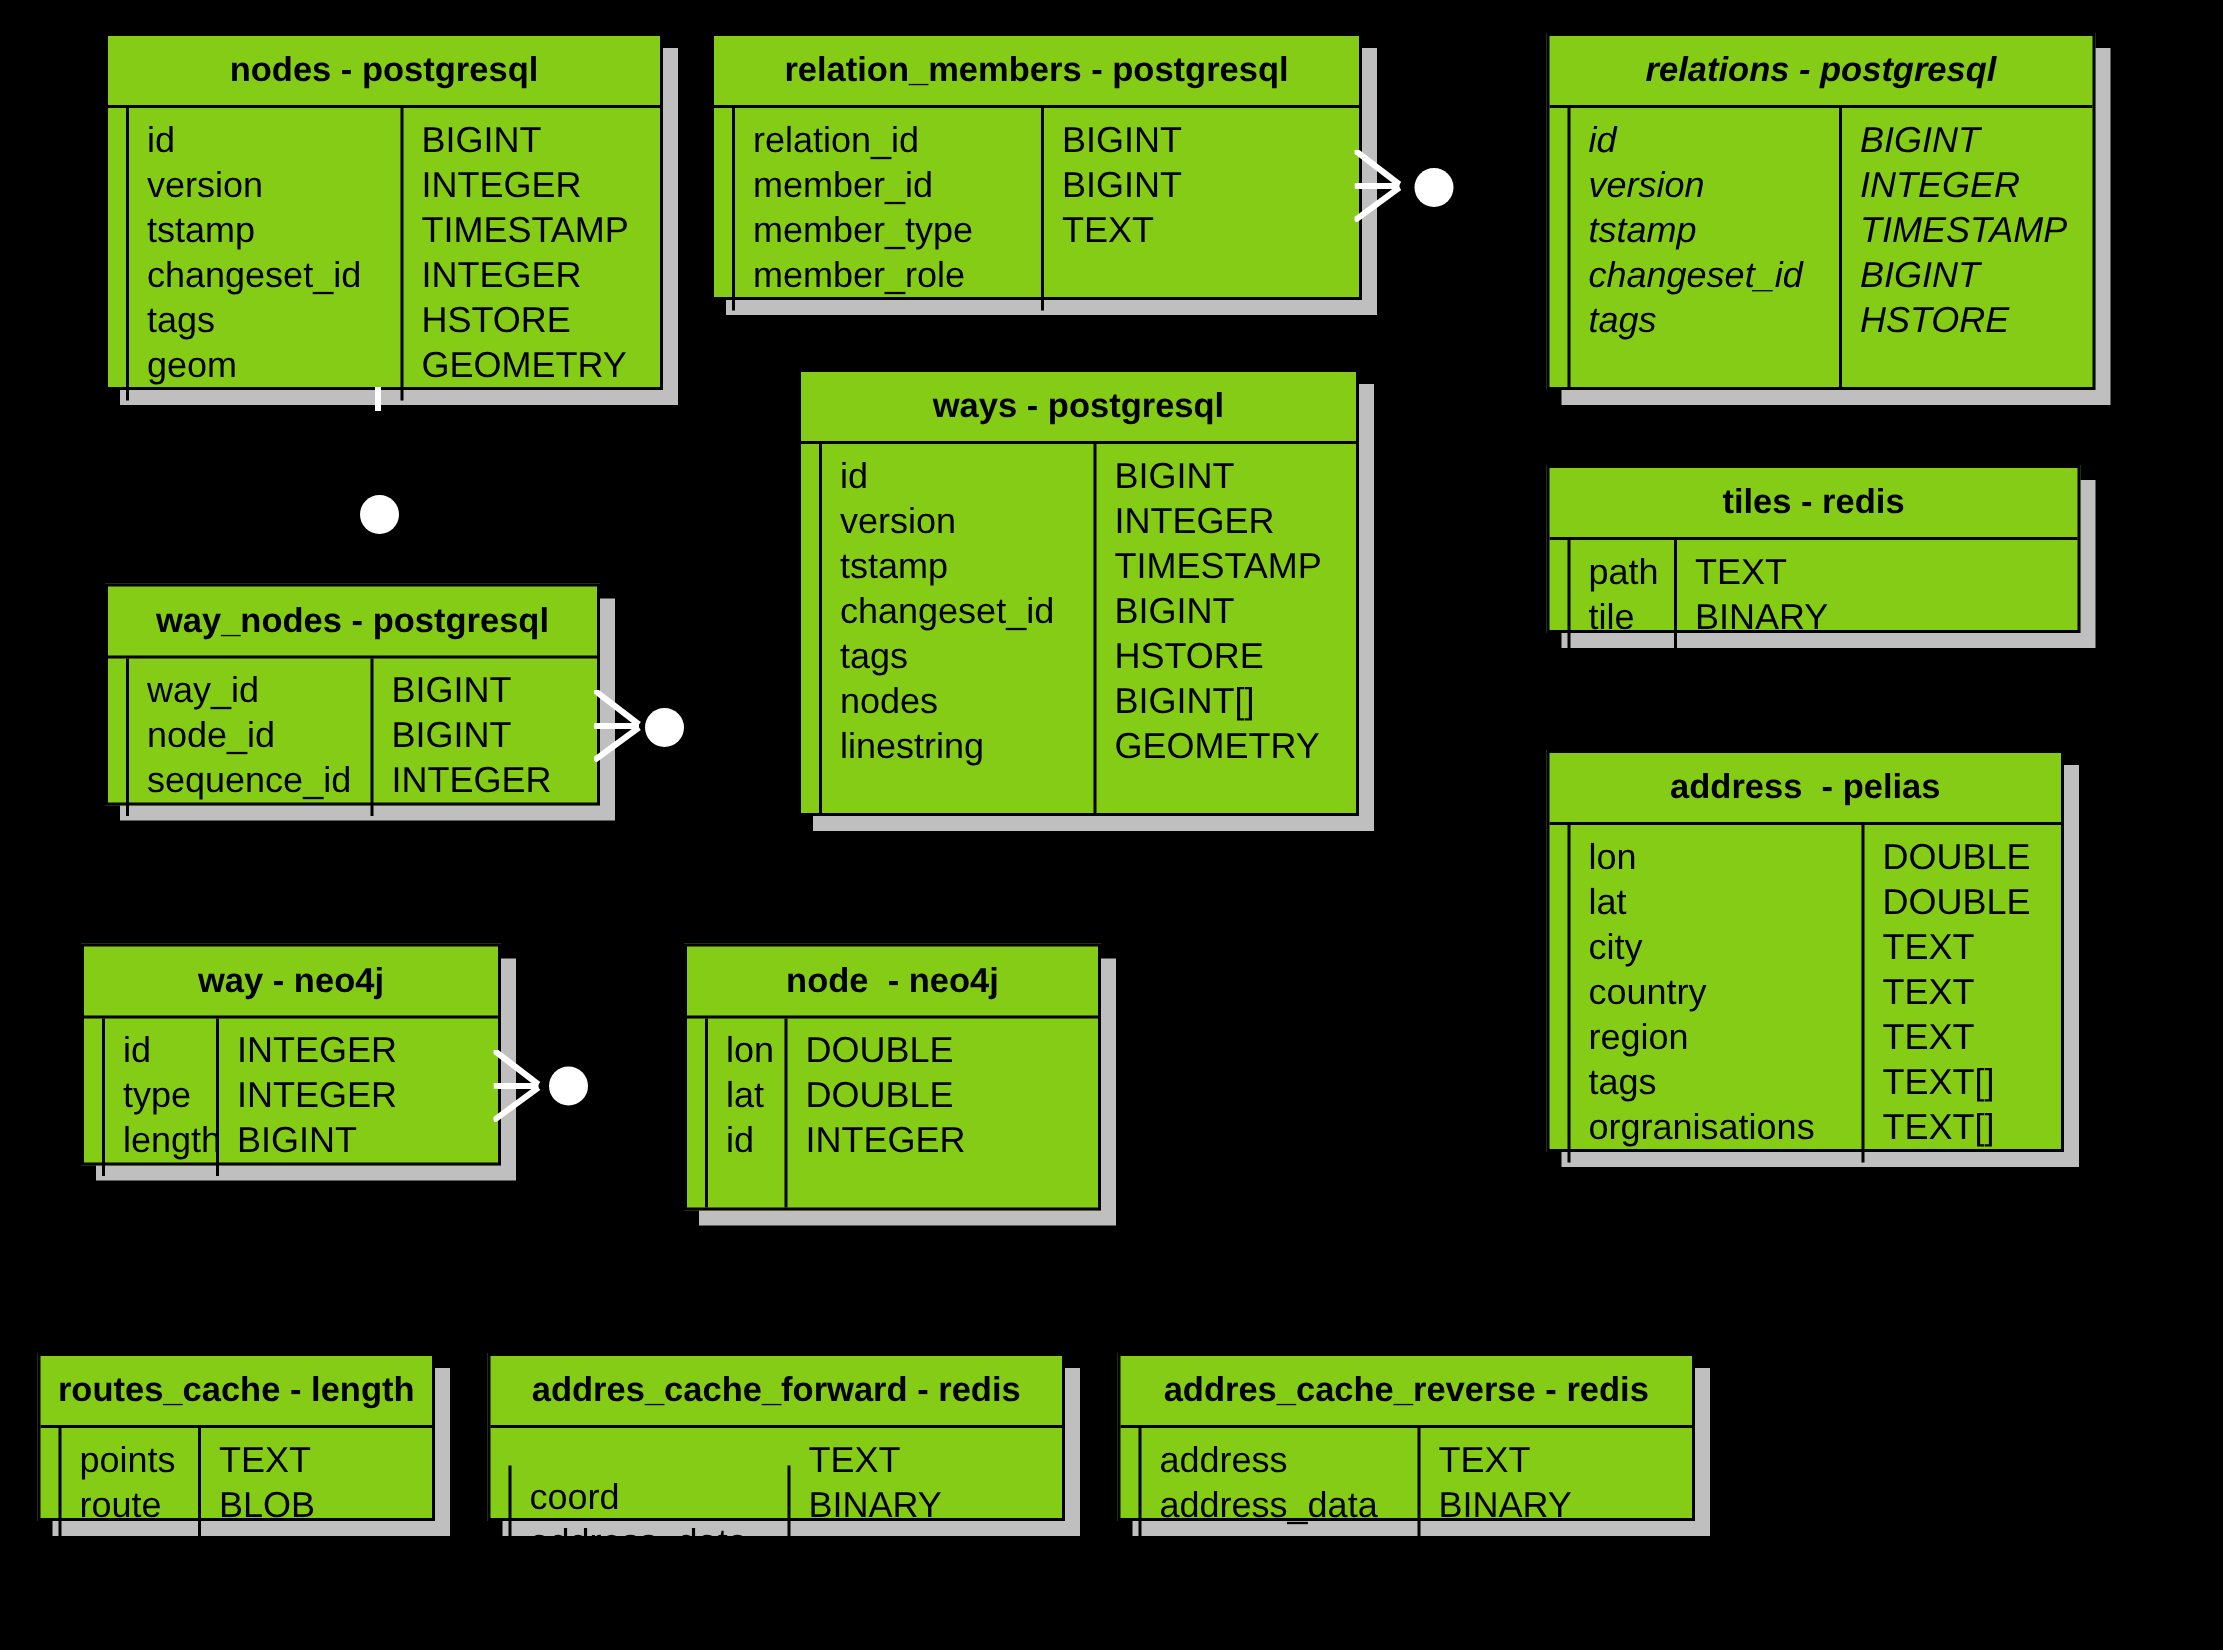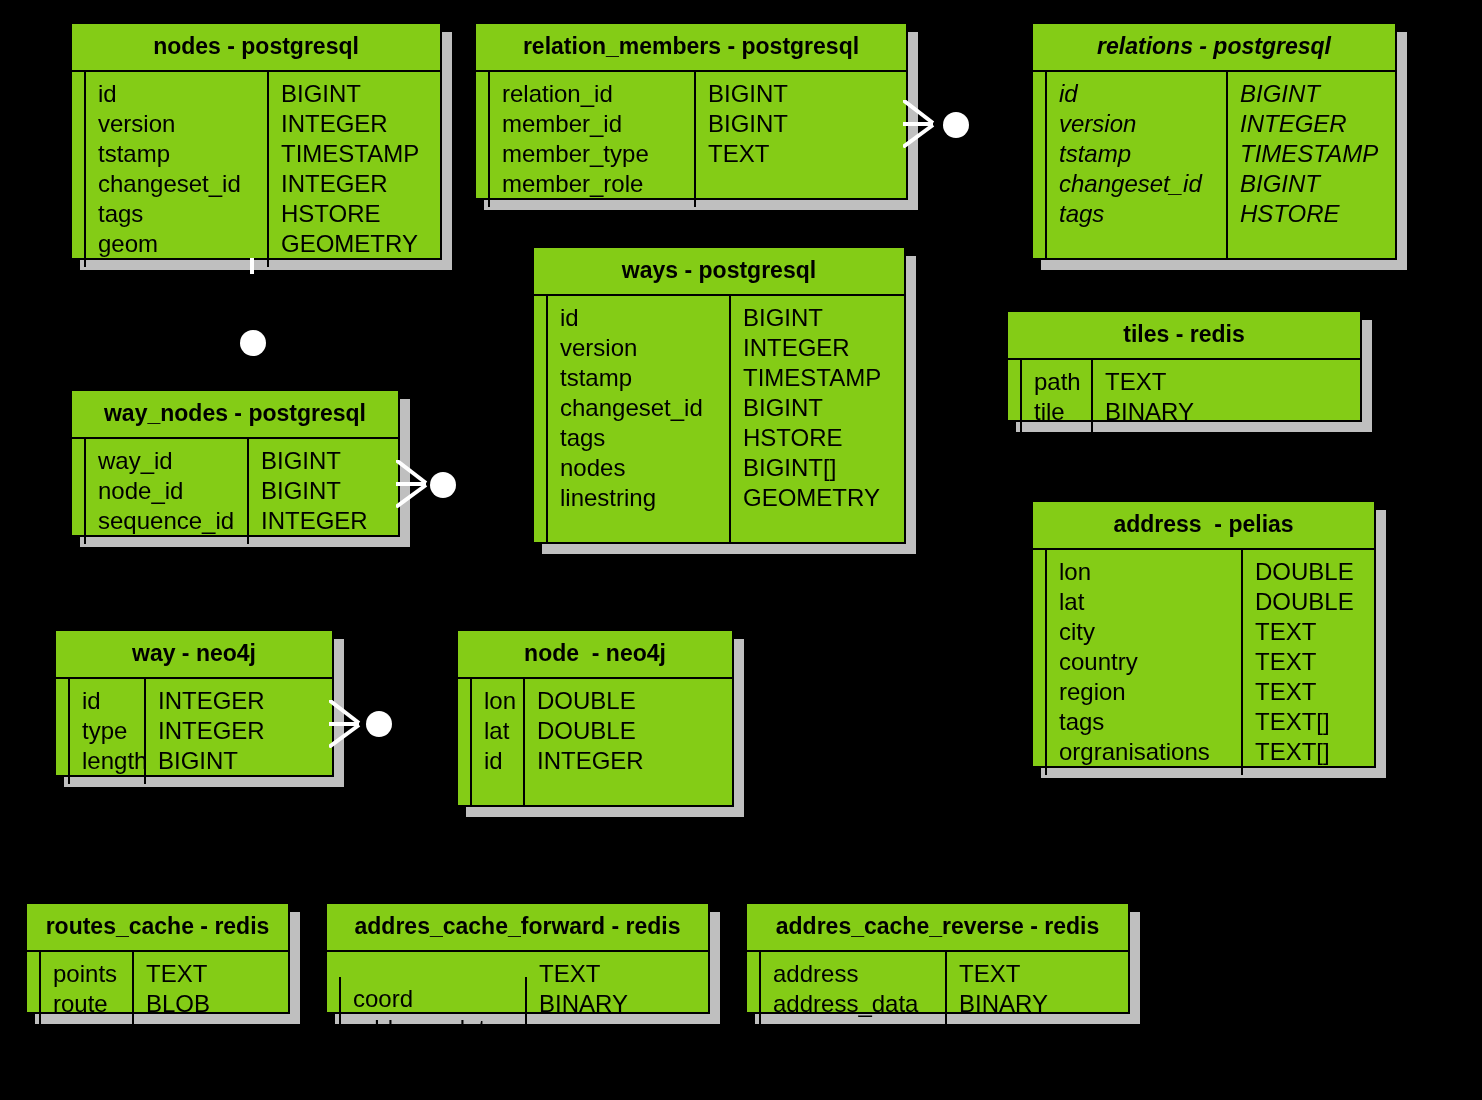--- a/index.html
+++ b/index.html
@@ -155,21 +155,21 @@
           <div class="col-types">
             <div class="cell">BIGINT</div>
             <div class="cell">INTEGER</div>
             <div class="cell">TIMESTAMP</div>
             <div class="cell">BIGINT</div>
             <div class="cell">HSTORE</div>
           </div>
         </div>
       </div>
     </div>
-    <div class="entity" style="left: 1006px; top: 310px; width: 356px; height: 112px;">
+    <div class="entity" style="left: 1031px; top: 310px; width: 356px; height: 112px;">
       <div class="shadow"></div>
       <div class="body">
         <div class="title">tiles - redis</div>
         <div class="attrs">
           <div class="col-names" style="width: 73px;">
             <div class="cell">path</div>
             <div class="cell">tile</div>
           </div>
           <div class="col-types">
             <div class="cell">TEXT</div>
@@ -280,21 +280,21 @@
             <div class="cell">DOUBLE</div>
             <div class="cell">DOUBLE</div>
             <div class="cell">INTEGER</div>
           </div>
         </div>
       </div>
     </div>
     <div class="entity" style="left: 25px; top: 902px; width: 265px; height: 112px;">
       <div class="shadow"></div>
       <div class="body">
-        <div class="title">routes_cache - redis</div>
+        <div class="title">routes_cache - length</div>
         <div class="attrs">
           <div class="col-names" style="width: 95px;">
             <div class="cell">points</div>
             <div class="cell">route</div>
           </div>
           <div class="col-types">
             <div class="cell">TEXT</div>
             <div class="cell">BLOB</div>
           </div>
         </div>

